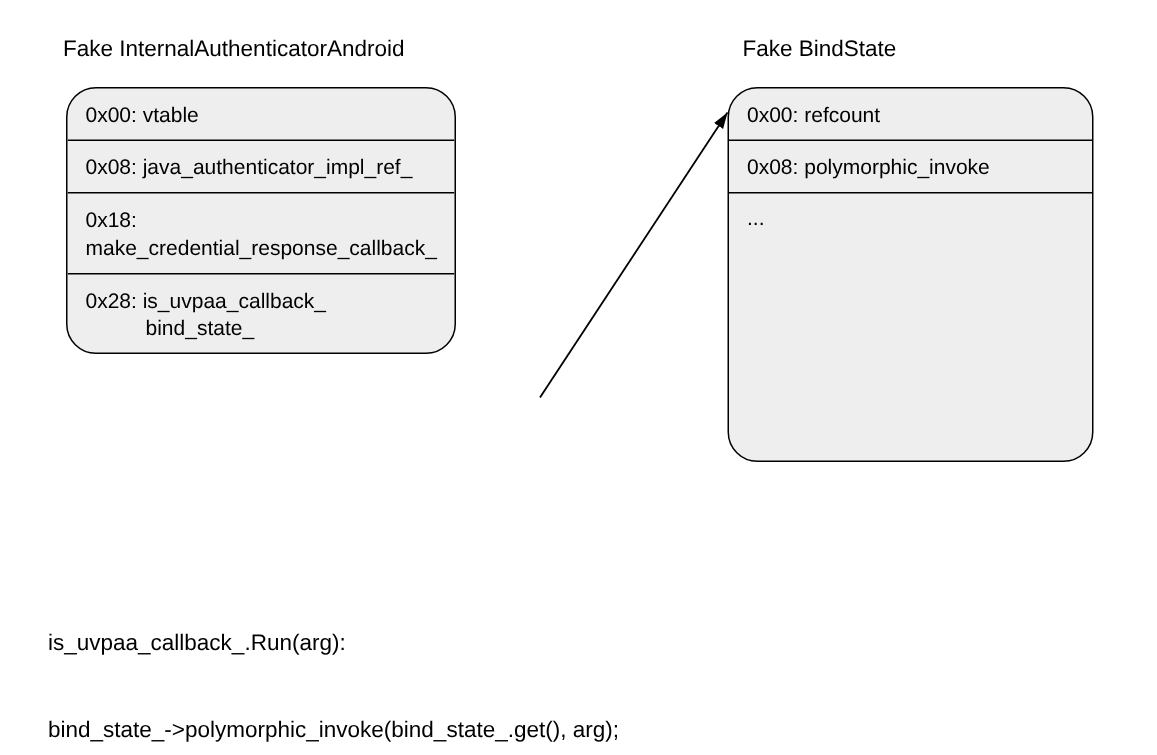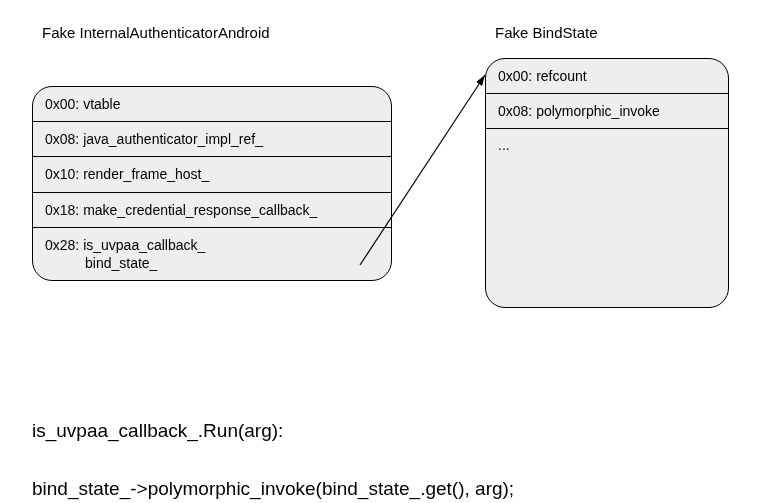--- a/index.html
+++ b/index.html
@@ -35,40 +35,39 @@
   .row .sub {
     display: block;
     padding-left: 40px;
   }
   .filler {
     padding: 8px 12px;
     font-size: 14px;
   }
   .code {
     position: absolute;
-    font-size: 19px;
+    font-size: 15px;
   }
   svg.arrow {
     position: absolute;
     left: 0; top: 0;
     width: 771px; height: 503px;
     pointer-events: none;
   }
 </style>
 </head>
 <body>
 
 <div class="title" style="left:42px; top:24px;">Fake InternalAuthenticatorAndroid</div>
 
 <div class="title" style="left:495px; top:24px;">Fake BindState</div>
 
-<div class="box" style="left:32px; top:58px; width:360px;margin-top:28px;">
+<div class="box" style="left:44px; top:58px; width:260px;">
   <div class="row">0x00: vtable</div>
   <div class="row">0x08: java_authenticator_impl_ref_</div>
-  <div class="row">0x10: render_frame_host_</div>
   <div class="row">0x18: make_credential_response_callback_</div>
   <div class="row last">
     <span>0x28: is_uvpaa_callback_</span>
     <span class="sub">bind_state_</span>
   </div>
 </div>
 
 <div class="box" style="left:485px; top:58px; width:244px; height:250px;">
   <div class="row">0x00: refcount</div>
   <div class="row">0x08: polymorphic_invoke</div>

